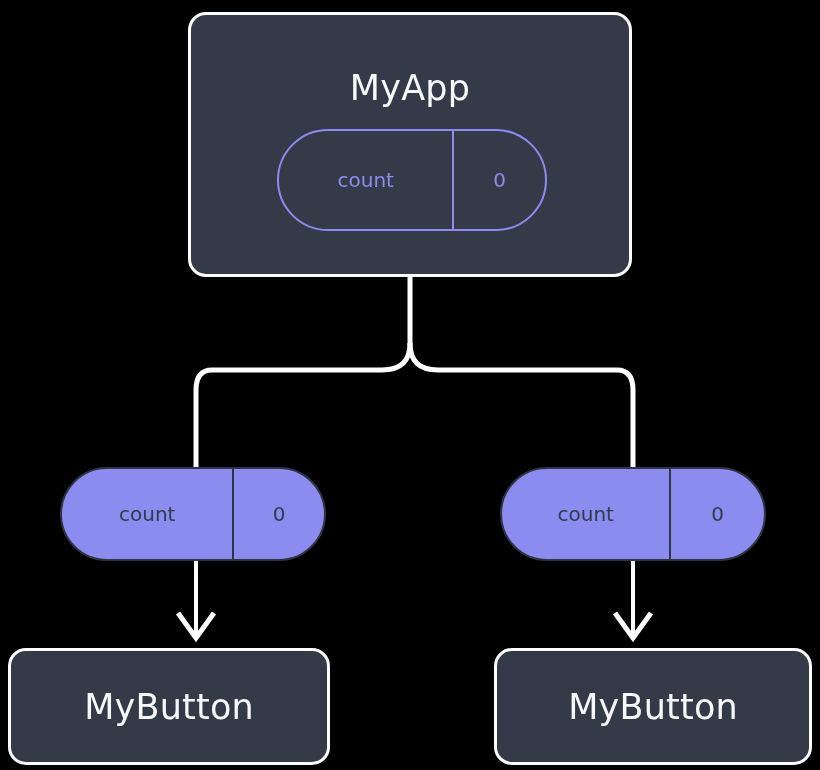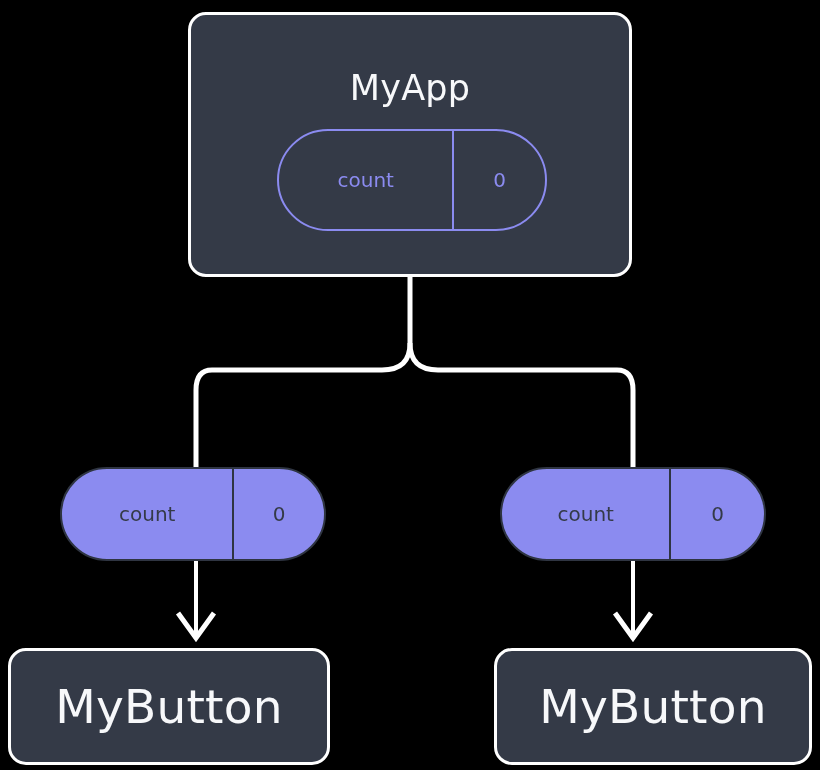--- a/index.html
+++ b/index.html
@@ -140,21 +140,21 @@
   .leaf-title {
     position: absolute;
     left: 0;
     top: 0;
     width: 100%;
     height: 100%;
     display: flex;
     align-items: center;
     justify-content: center;
     color: #f7f8fa;
-    font-size: 47px;
+    font-size: 35px;
     font-weight: 400;
     letter-spacing: 0.2px;
   }
 </style>
 </head>
 <body>
 
 <div id="stage">
 
   <svg id="edges" width="820" height="770" viewBox="0 0 820 770" xmlns="http://www.w3.org/2000/svg">

